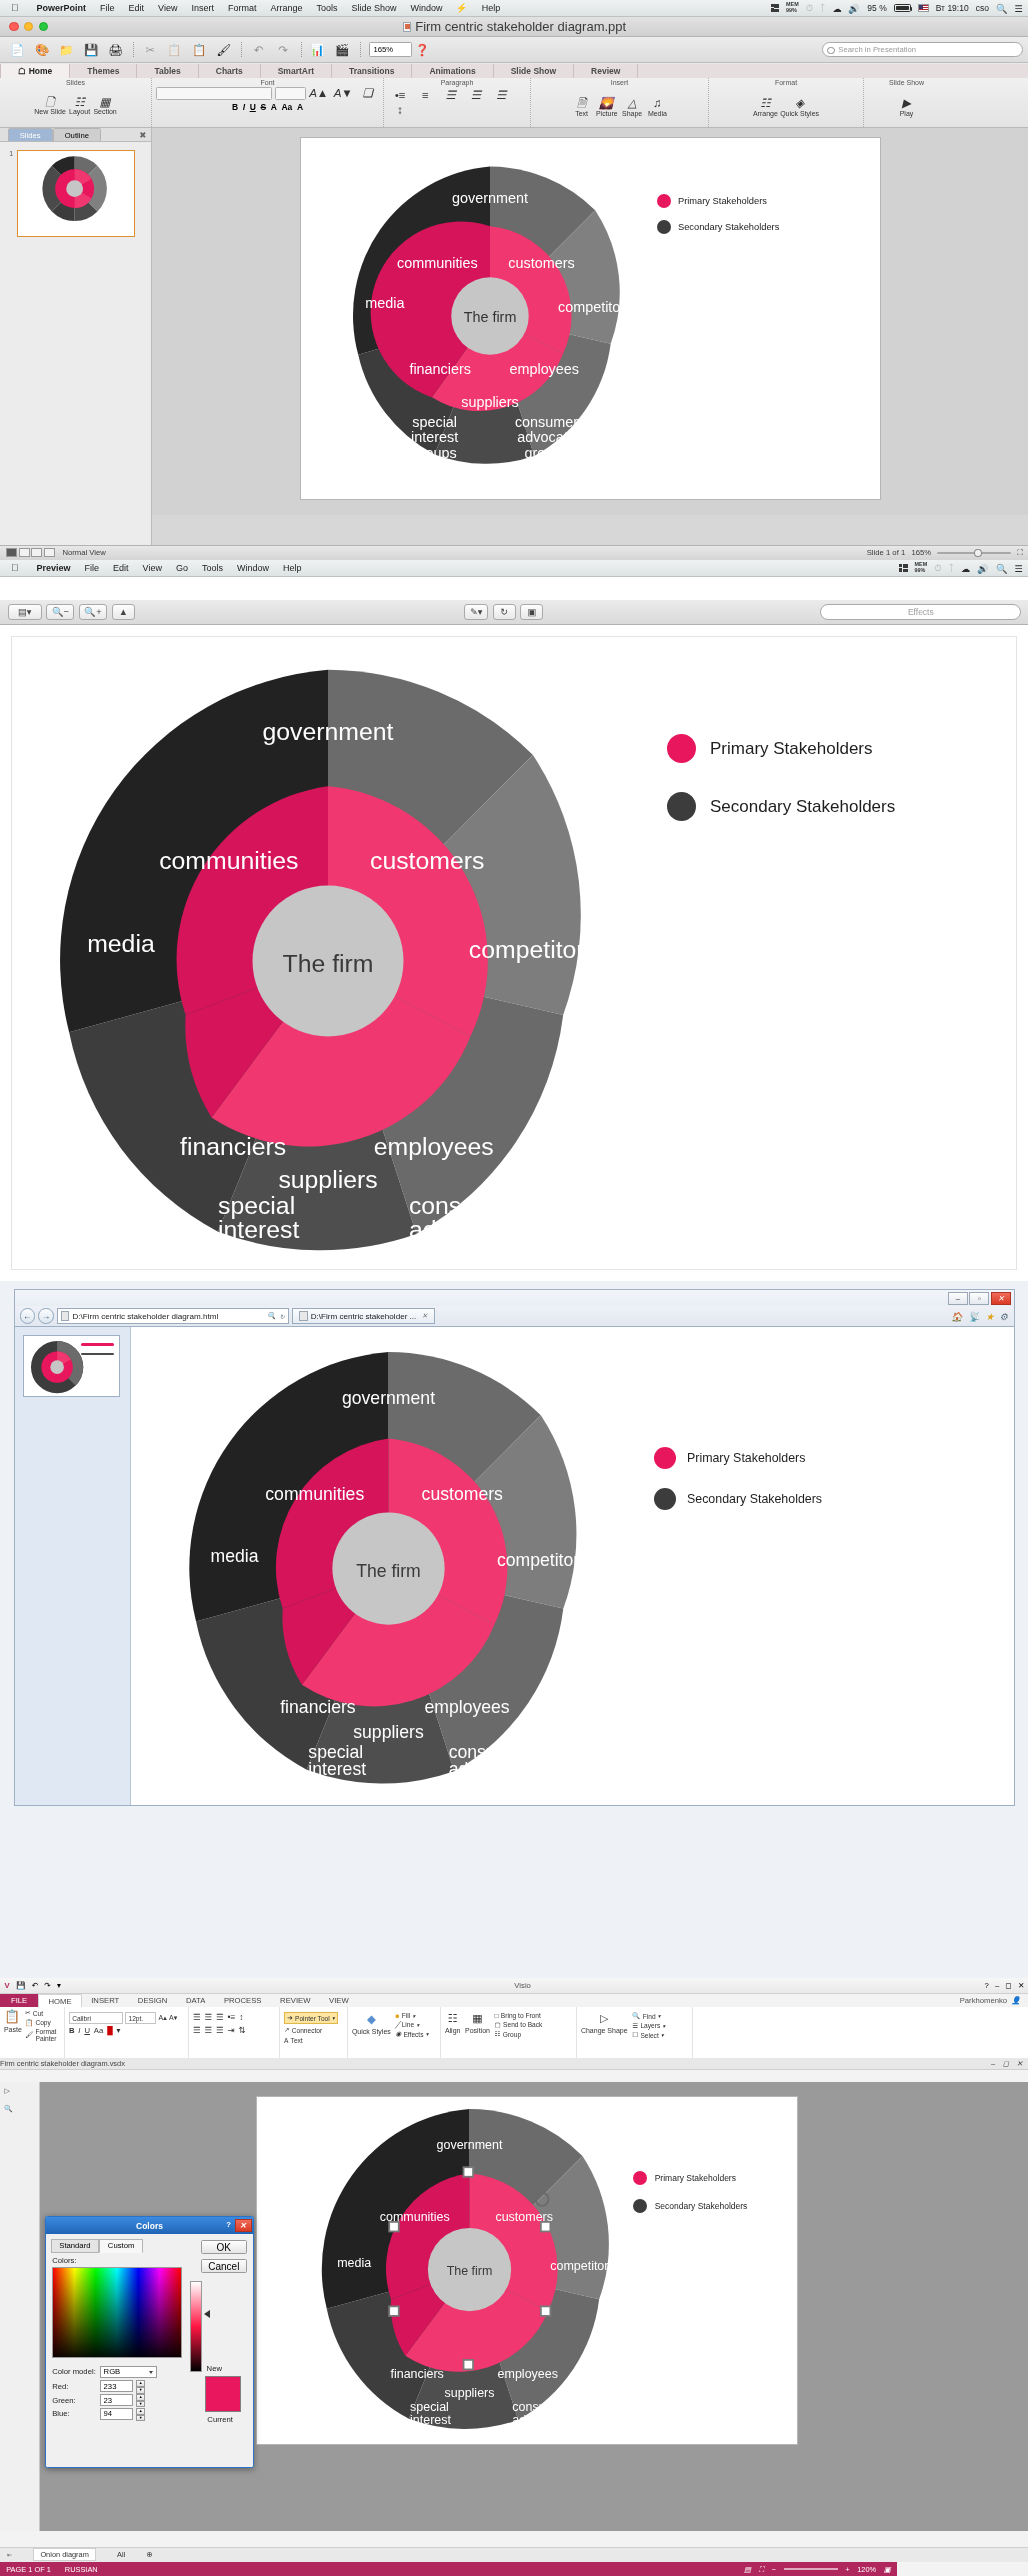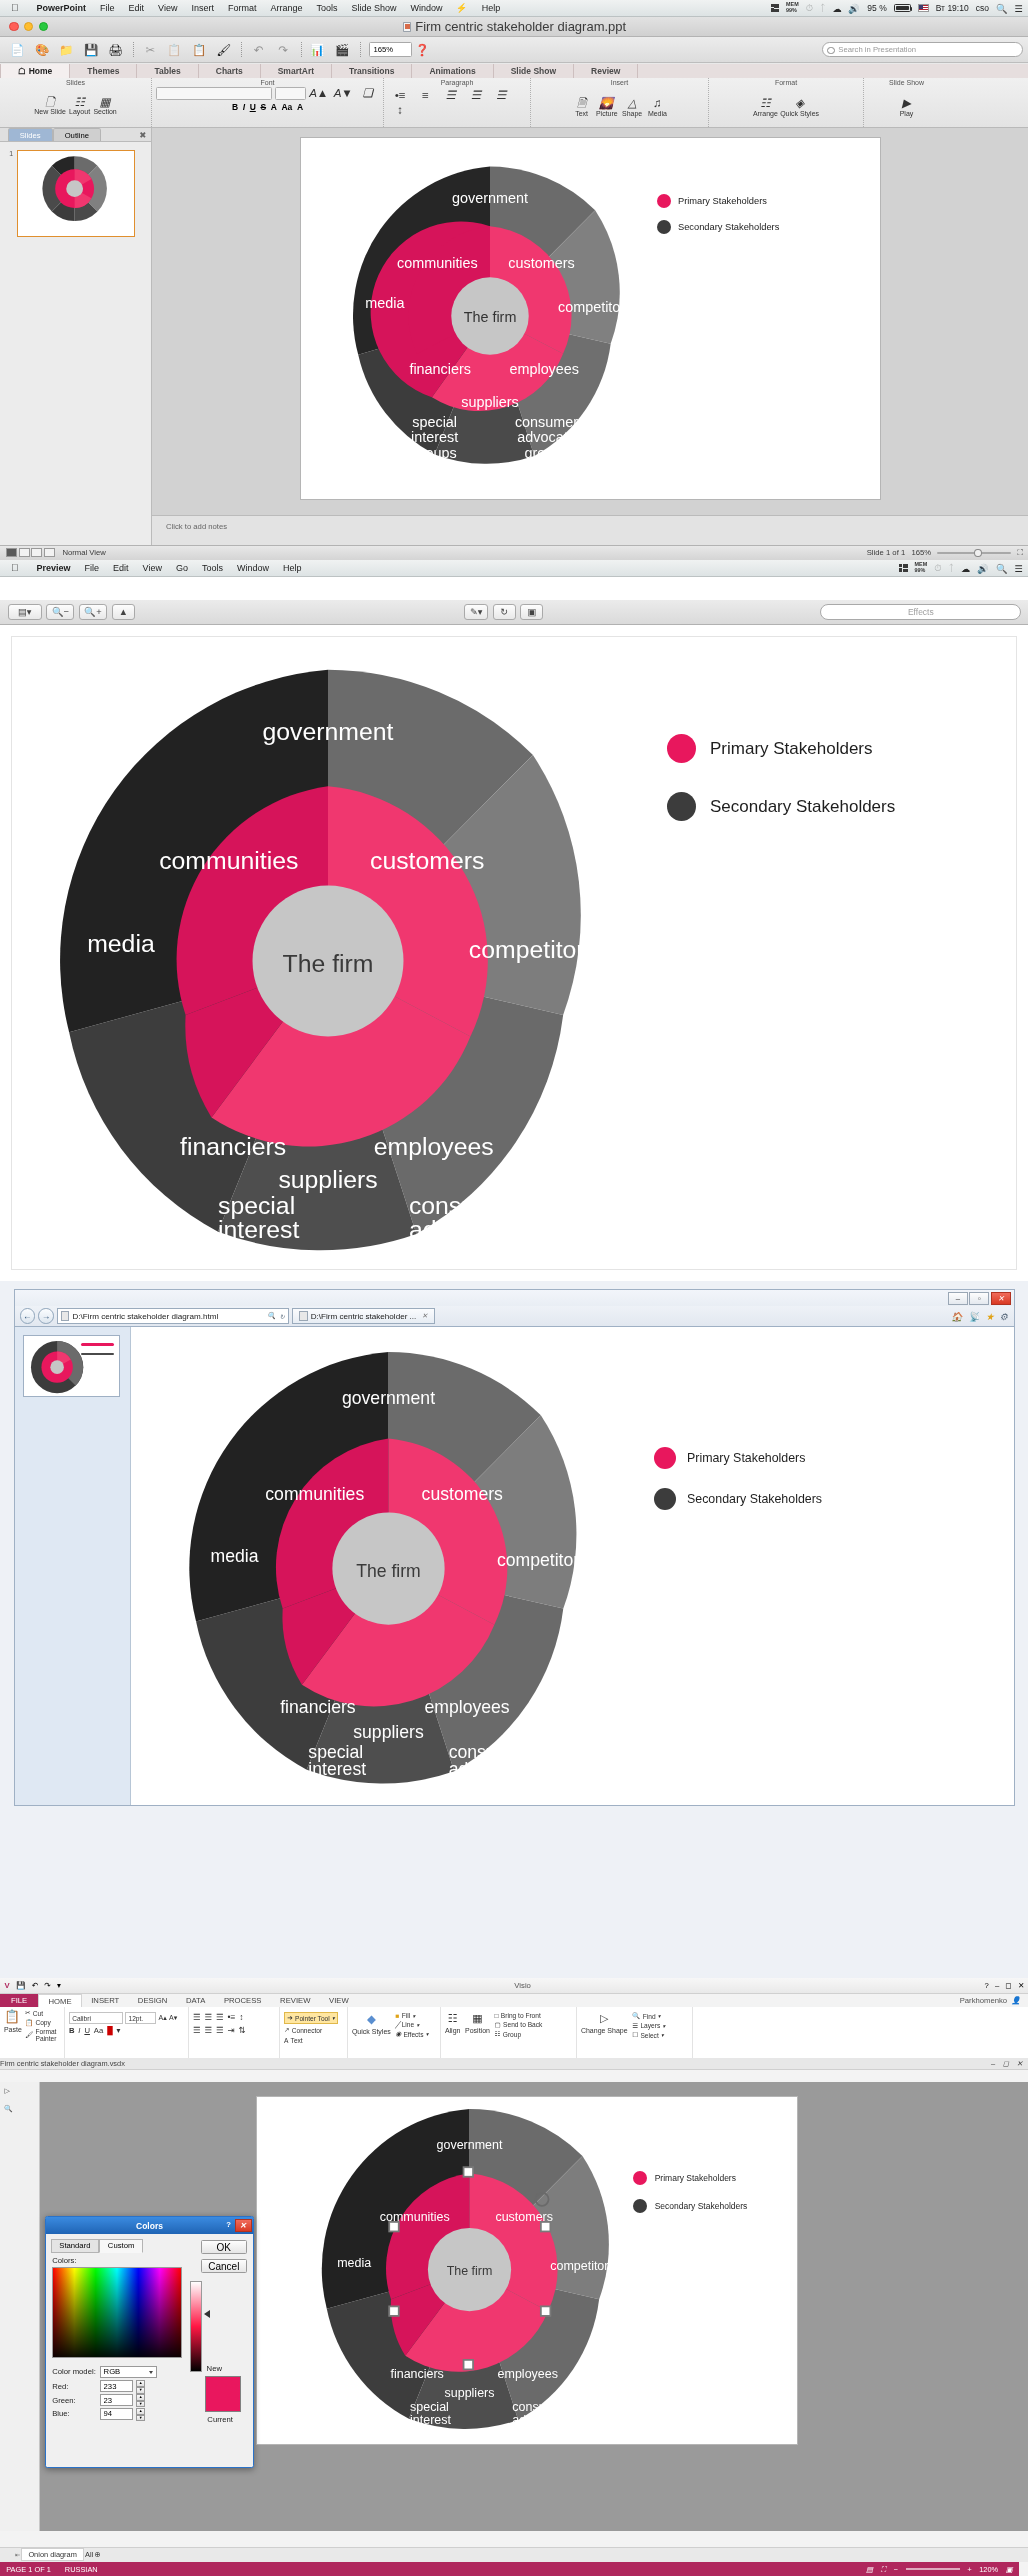--- a/index.html
+++ b/index.html
@@ -136,23 +136,23 @@
   .vs-ribbon{position:absolute;left:0;top:29px;width:1029px;height:62px;background:#fff;border-bottom:0.8px solid #d4d4d4;display:flex;font-size:7px;color:#333;}
   .vgrp{border-right:0.8px solid #e3e3e3;padding:2.3px 3.9px;display:flex;flex-direction:column;justify-content:space-between;}
   .vgrp .vglabel{text-align:center;font-size:6.6px;color:#777;}
   .vgrp .vgbody{display:flex;gap:3.1px;align-items:flex-start;flex:1;}
   .vcol{display:flex;flex-direction:column;gap:1.5px;}
   .vrow{display:flex;align-items:center;gap:2.3px;font-size:6.6px;}
   .vs-doctab{position:absolute;left:0;top:80px;width:1029px;height:12.4px;background:#e7e7e7;border-bottom:0.8px solid #cfcfcf;display:flex;align-items:center;justify-content:center;font-size:7.4px;color:#444;}
   .vs-canvasarea{position:absolute;left:0;top:104px;width:1029px;height:449px;background:#9a9a9a;}
   .vs-lrail{position:absolute;left:0;top:0;width:40px;height:449px;background:#f0f0f0;border-right:0.8px solid #c8c8c8;}
   .vs-page{position:absolute;left:256px;top:14px;width:542px;height:349px;background:#fff;border:0.8px solid #b5b5b5;}
-  .vs-status{position:absolute;left:0;bottom:0;width:1019px;height:14px;background:#b0275d;color:#fff;display:flex;align-items:center;font-size:7.4px;padding:0 6.2px;gap:14px;}
+  .vs-status{position:absolute;left:0;bottom:0;width:897px;height:14px;background:#b0275d;color:#fff;display:flex;align-items:center;font-size:7.4px;padding:0 6.2px;gap:14px;}
   .vs-status .right{margin-left:auto;display:flex;align-items:center;gap:7.7px;}
-  .vs-pagetabs{position:absolute;left:0;bottom:14px;width:1029px;height:15.5px;background:#e9e9e9;border-top:0.8px solid #cfcfcf;display:flex;align-items:center;font-size:7.4px;padding-left:15px;gap:1px;color:#333;}
+  .vs-pagetabs{position:absolute;left:0;bottom:14px;width:1029px;height:15.5px;background:#e9e9e9;border-top:0.8px solid #cfcfcf;display:flex;align-items:center;font-size:7.4px;padding-left:7px;gap:21px;color:#333;}
 
   
   .dlg{position:absolute;left:45px;top:134px;width:209px;height:252px;background:#f0f0f0;border:1.5px solid #2a72c8;border-radius:2.3px;box-shadow:0 1.5px 6.2px rgba(0,0,0,.35);}
   .dlg-title{height:17px;background:linear-gradient(#3b8be0,#1f64b5);color:#fff;font-size:8.5px;display:flex;align-items:center;justify-content:center;position:relative;font-weight:bold;}
   .dlg-title .dx{position:absolute;right:1.5px;top:1.5px;display:flex;gap:1.5px;}
   .dlg-x{width:17px;height:13px;background:linear-gradient(#f06b5a,#d93a24);color:#fff;font-size:7.7px;display:flex;align-items:center;justify-content:center;border:0.8px solid #b03221;}
   .dlg-q{position:absolute;right:22px;top:3.1px;color:#fff;font-size:7.7px;}
   .dtabs{display:flex;font-size:7.7px;margin:4.6px 0 0 4.6px;}
   .dtab{padding:1.5px 7.7px;border:0.8px solid #b4b4b4;background:#e4e4e4;}
   .dtab.on{background:#f7f7f7;border-bottom-color:#f7f7f7;}
@@ -465,23 +465,20 @@
             <span style="font-size:9.3px;color:#222">Primary Stakeholders</span>
           </span>
           <span class="lgrow" style="gap:7px">
             <i class="lgdot" style="width:14px;height:14px;background:#3c3c3c"></i>
             <span style="font-size:9.3px;color:#222">Secondary Stakeholders</span>
           </span>
         </div>
       </div>
     </div>
 
-    <div class="ppt-notes">
-      <span>Click to add notes</span>
-    </div>
   </div>
 
   <div class="ppt-status">
     <span class="vmodes">
       <i class="vm on"></i>
       <i class="vm"></i>
       <i class="vm"></i>
       <i class="vm"></i>
     </span>
     <span>Normal View</span>

